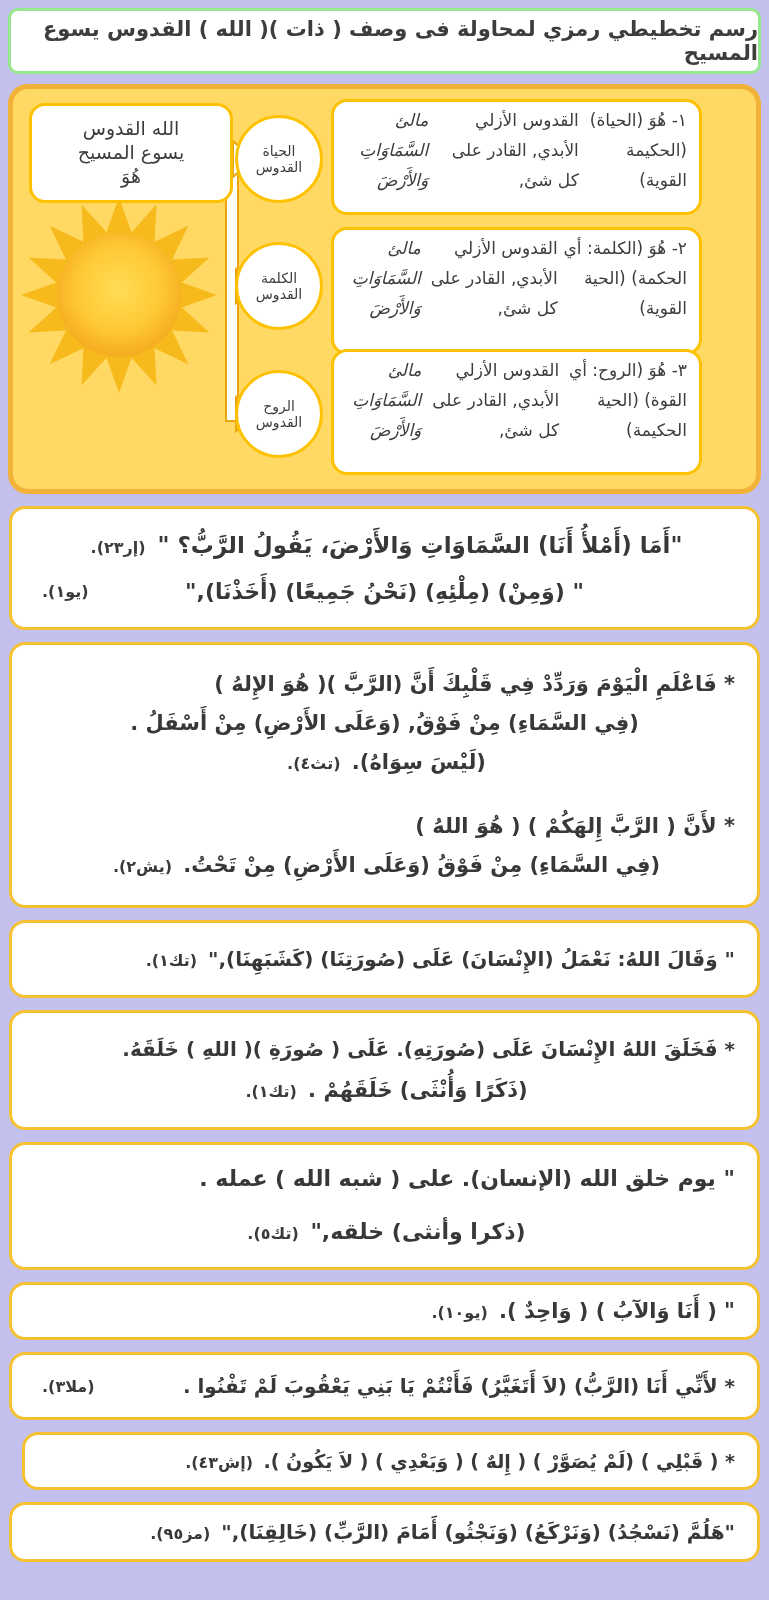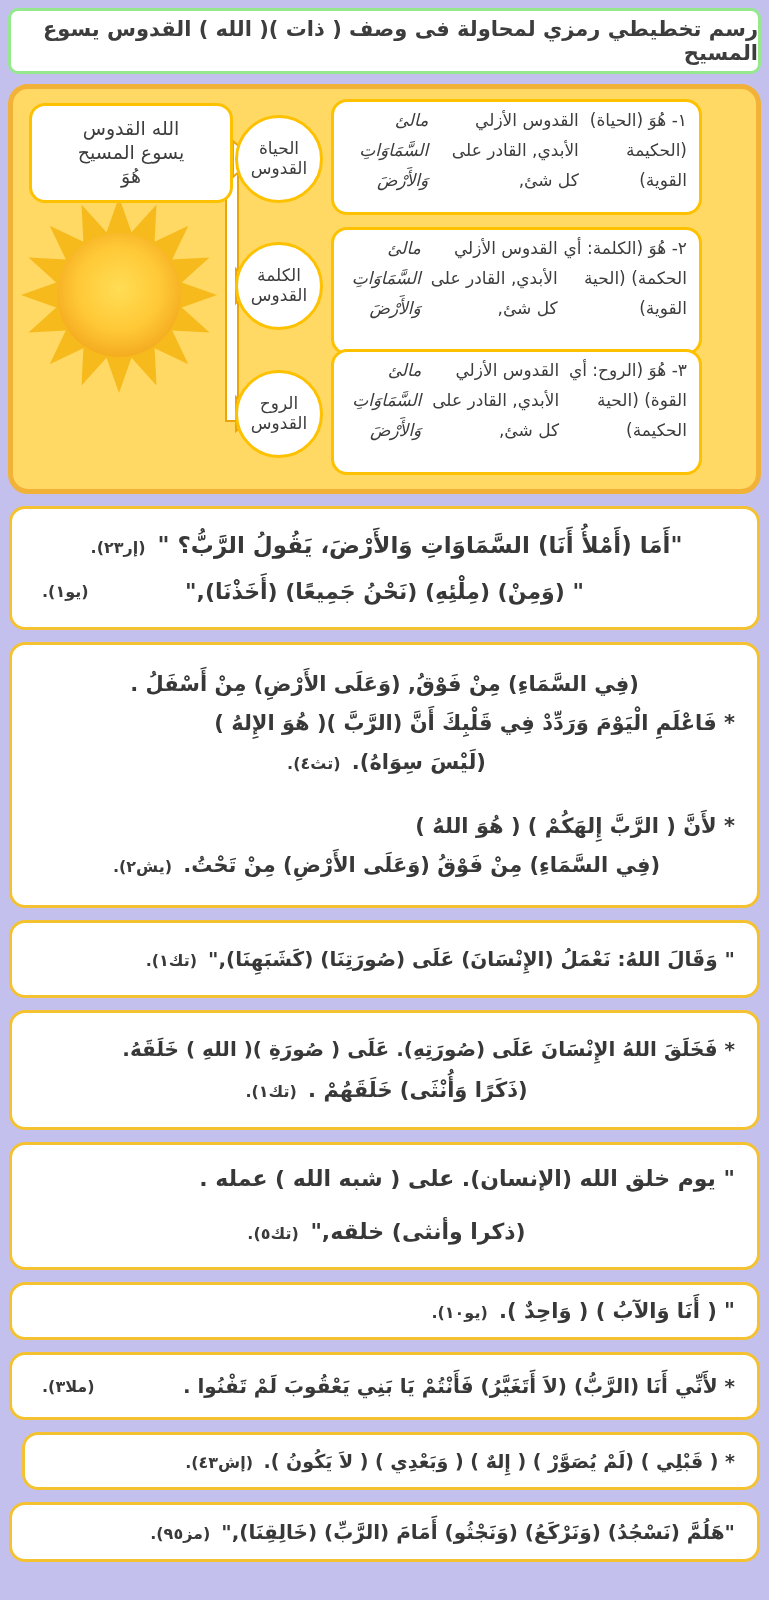--- a/index.html
+++ b/index.html
@@ -27,21 +27,21 @@
   .root-box{
     position:absolute;left:16px;top:14px;width:204px;height:100px;box-sizing:border-box;
     background:#fff;border:3px solid #fdc100;border-radius:16px;
     display:flex;flex-direction:column;align-items:center;justify-content:center;
     direction:rtl;font-size:19px;line-height:1.25;color:#3d3d3d;
   }
   .node-circle{
     position:absolute;width:88px;height:88px;box-sizing:border-box;border-radius:50%;
     background:#fff;border:3px solid #fdc100;
     display:flex;flex-direction:column;align-items:center;justify-content:center;
-    direction:rtl;font-size:17px;line-height:1.15;color:#3d3d3d;
+    direction:rtl;font-size:14px;line-height:1.15;color:#3d3d3d;
   }
   .nc1{left:222px;top:26px;}
   .nc2{left:222px;top:153px;}
   .nc3{left:222px;top:281px;}
   .node-box{
     position:absolute;left:318px;width:371px;box-sizing:border-box;
     background:#fff;border:3px solid #fdc100;border-radius:16px;
     direction:rtl;padding:4px 12px;font-size:17px;line-height:1.75;color:#3d3d3d;
     display:flex;flex-direction:row;justify-content:center;
   }
@@ -152,25 +152,25 @@
       <span>"أَمَا (أَمْلأُ أَنَا) السَّمَاوَاتِ وَالأَرْضَ، يَقُولُ الرَّبُّ؟ "</span>
       <span class="ref">(إر٢٣).</span>
     </div>
     <div class="vline t-center fzA2">
       <span>" (وَمِنْ) (مِلْئِهِ) (نَحْنُ جَمِيعًا) (أَخَذْنَا),"</span>
       <span class="ref ref-abs">(يو١).</span>
     </div>
   </div>
 
   <div class="vbox hB">
+    <div class="vline t-right fzB">
+      <span>* فَاعْلَمِ الْيَوْمَ وَرَدِّدْ فِي قَلْبِكَ أَنَّ  (الرَّبَّ )( هُوَ الإِلهُ )</span>
+    </div>
     <div class="vline t-center fzB">
       <span>(فِي السَّمَاءِ) مِنْ فَوْقُ, (وَعَلَى الأَرْضِ) مِنْ أَسْفَلُ .</span>
-    </div>
-    <div class="vline t-right fzB">
-      <span>* فَاعْلَمِ الْيَوْمَ وَرَدِّدْ فِي قَلْبِكَ أَنَّ  (الرَّبَّ )( هُوَ الإِلهُ )</span>
     </div>
     <div class="vline t-center fzB">
       <span>(لَيْسَ سِوَاهُ).</span>
       <span class="ref">(تث٤).</span>
     </div>
     <div class="gapP"></div>
     <div class="vline t-right fzB">
       <span>* لأَنَّ ( الرَّبَّ إِلهَكُمْ ) ( هُوَ اللهُ )</span>
     </div>
     <div class="vline t-center fzB">

